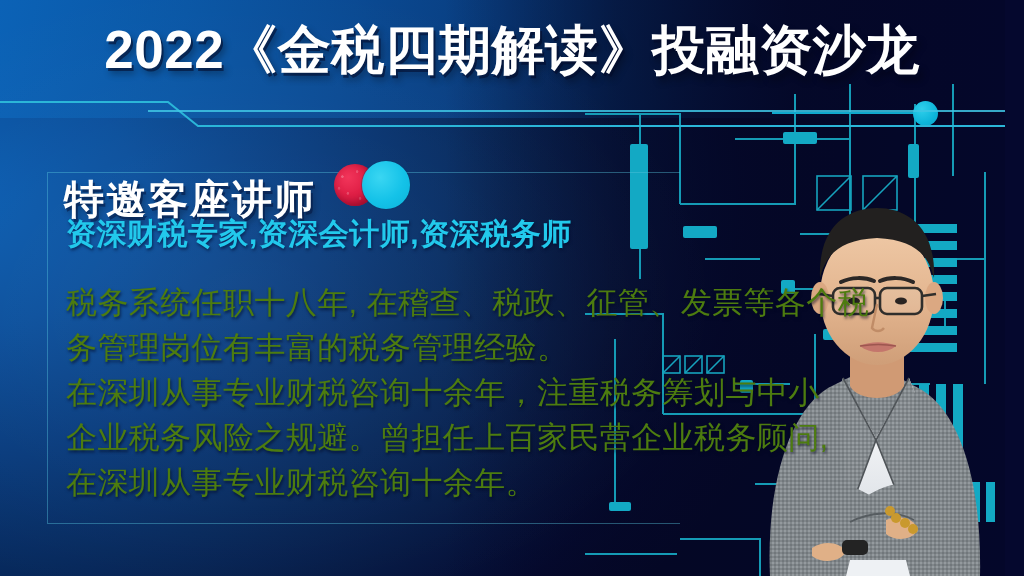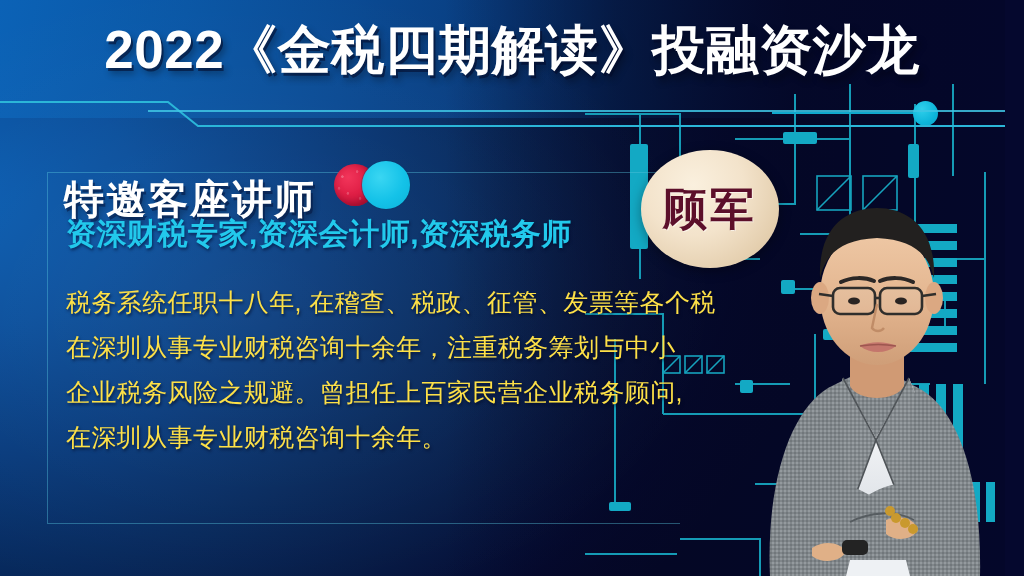--- a/index.html
+++ b/index.html
@@ -101,21 +101,21 @@
     font-size:30px;font-weight:bold;color:#22c9ec;letter-spacing:.5px;
     text-shadow:1px 2px 3px rgba(0,10,40,.55);
     white-space:nowrap;
   }
 
   
   .body-text{
     position:absolute;left:66px;top:280px;width:660px;
   }
   .body-line{
-    font-size:25px;color:#fde047;line-height:45px;letter-spacing:.4px;
+    font-size:31px;color:#4d7c0f;line-height:45px;letter-spacing:.4px;
     text-shadow:1px 2px 3px rgba(0,6,30,.65);
     white-space:nowrap;
   }
 
   
   .badge{
     position:absolute;left:641px;top:150px;width:138px;height:118px;
   }
   .badge-circle{
     position:absolute;left:0;top:0;width:138px;height:118px;border-radius:50%;
@@ -340,23 +340,20 @@
     <div class="dots">
       <div class="dot-red"></div>
       <div class="dot-cyan"></div>
     </div>
   </div>
 
   <div class="subtitle">资深财税专家,资深会计师,资深税务师</div>
 
   <div class="body-text">
     <div class="body-line">税务系统任职十八年, 在稽查、税政、征管、发票等各个税</div>
+    <div class="body-line">务管理岗位有丰富的税务管理经验。</div>
     <div class="body-line">在深圳从事专业财税咨询十余年，注重税务筹划与中小</div>
     <div class="body-line">企业税务风险之规避。曾担任上百家民营企业税务顾问,</div>
     <div class="body-line">在深圳从事专业财税咨询十余年。</div>
   </div>
 
-  <div class="badge">
-    <div class="badge-circle"></div>
-    <div class="badge-text">顾军</div>
-  </div>
 
 </div>
 
 </body></html>

